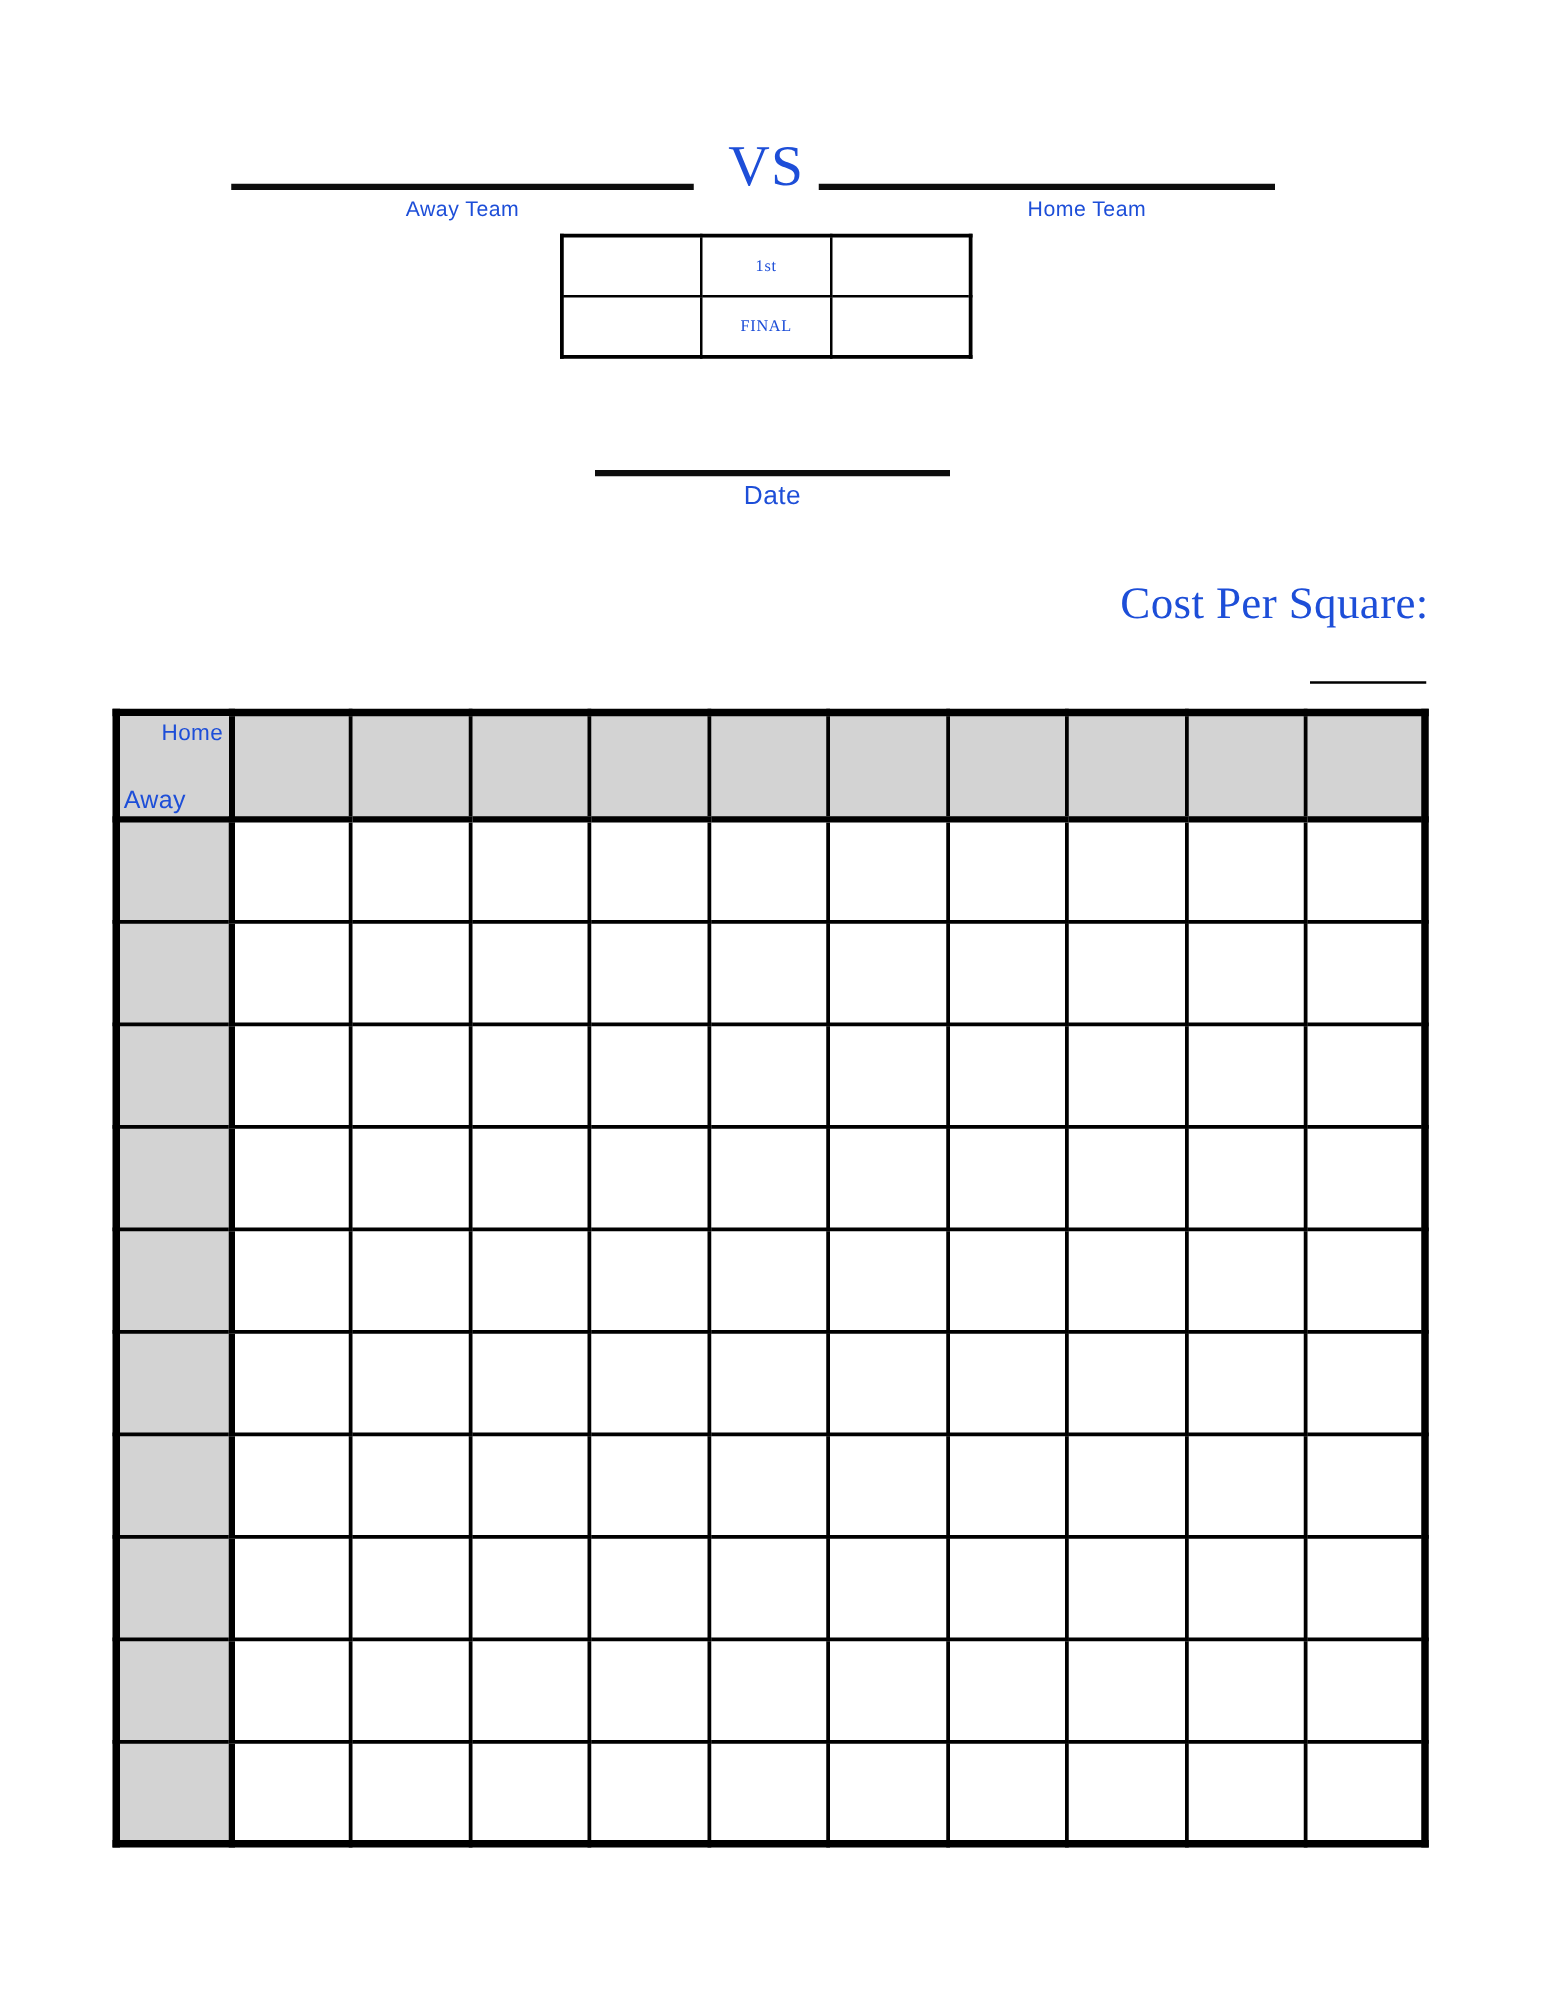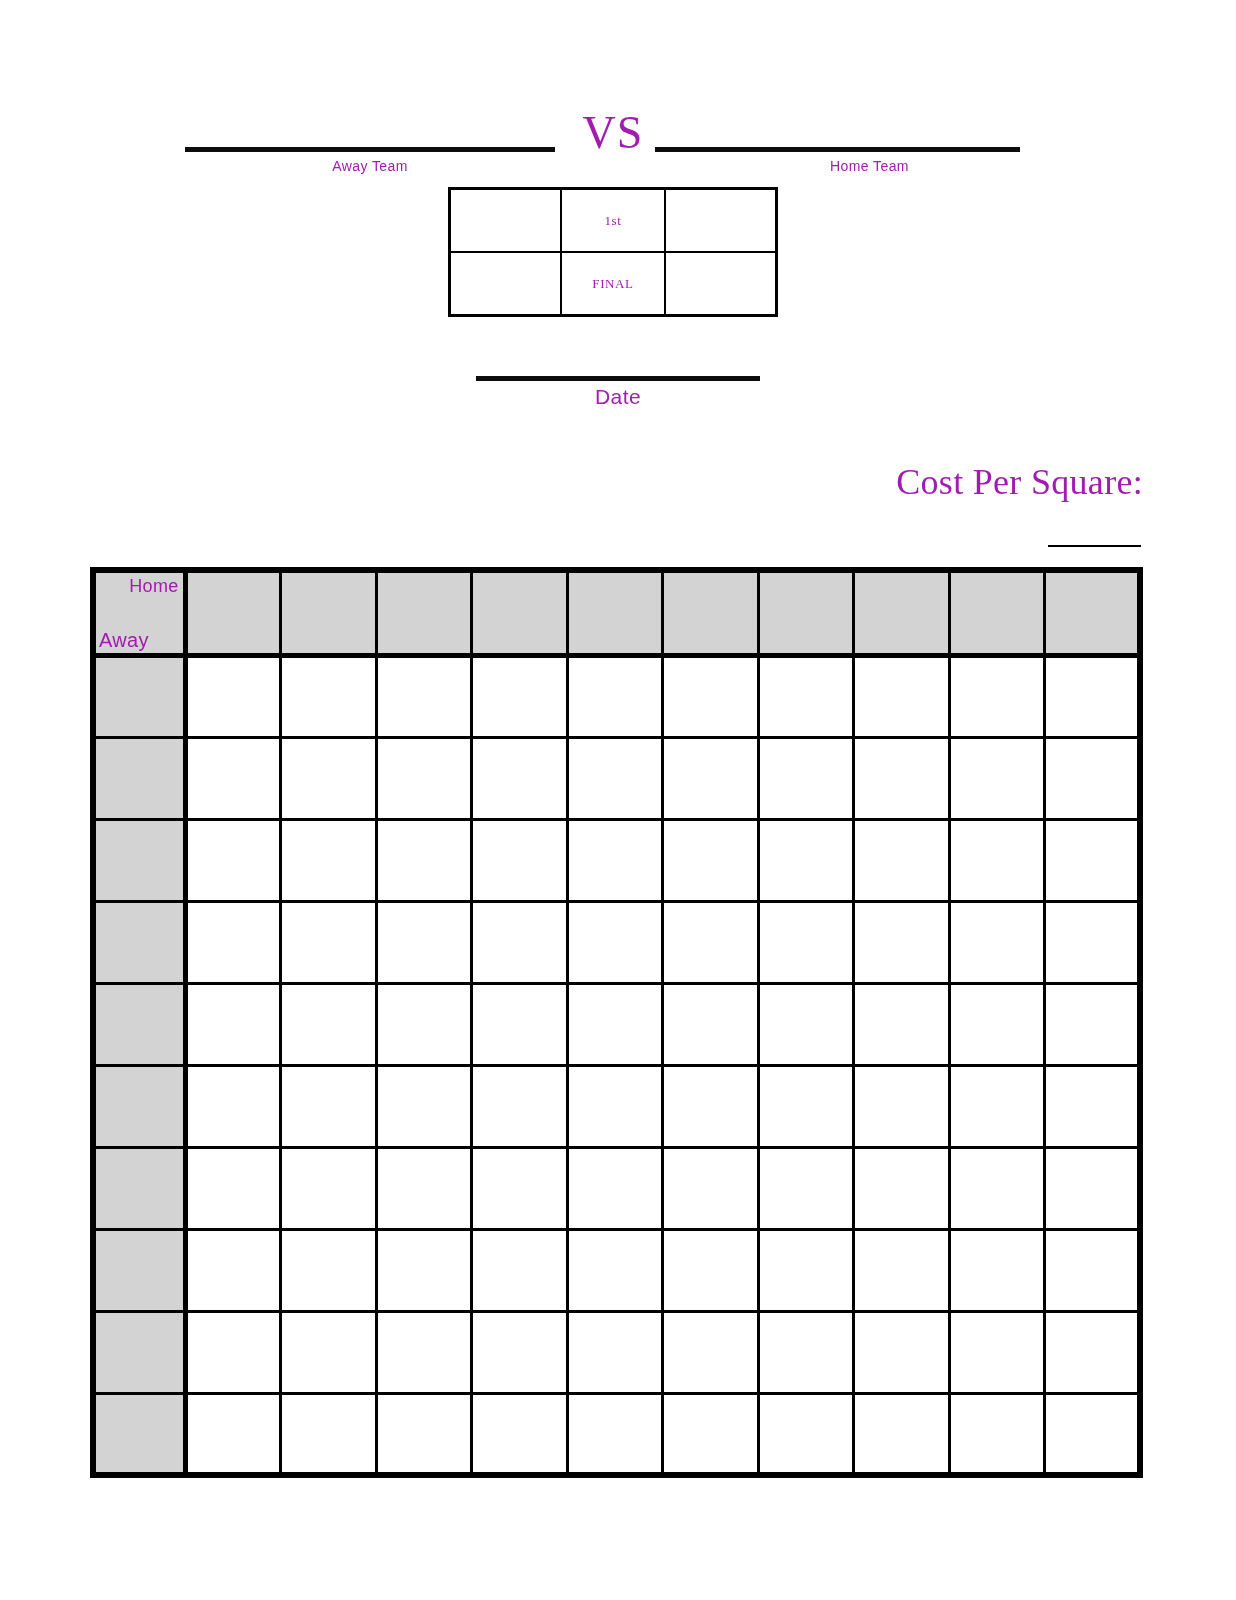--- a/index.html
+++ b/index.html
@@ -2,45 +2,45 @@
 <html><head>
 <meta charset="utf-8">
 <style>
   html, body { margin: 0; padding: 0; background: #ffffff; }
   .page {
     position: relative;
     width: 1236px;
     height: 1600px;
     background: #ffffff;
     font-family: "Liberation Sans", sans-serif;
-    color: #a21caf;
+    color: #1d4ed8;
     overflow: hidden;
   }
 
   
   .fill-line { position: absolute; background: #0d0d0d; }
   .line-away   { left: 185px;  top: 147px; width: 370px; height: 5px; }
   .line-home   { left: 655px;  top: 147px; width: 365px; height: 5px; }
   .vs {
     position: absolute; left: 558px; top: 106px; width: 110px;
     text-align: center;
     font-family: "Liberation Serif", serif;
     font-size: 46px; font-weight: 400; letter-spacing: 1px;
   }
   .team-label {
     position: absolute; top: 158px;
-    text-align: center; font-size: 14px; letter-spacing: 0.4px;
+    text-align: center; font-size: 17px; letter-spacing: 0.4px;
   }
   .team-label.away { left: 185px; width: 370px; }
   .team-label.home { left: 687px; width: 365px; }
 
   
   .score-table {
     position: absolute; left: 448px; top: 187px;
-    width: 330px; height: 130px;
+    width: 330px; height: 100px;
     border-collapse: collapse; table-layout: fixed;
     border: 3px solid #000;
   }
   .score-table td {
     border: 2px solid #000; padding: 0;
     text-align: center; vertical-align: middle;
     font-family: "Liberation Serif", serif;
     font-size: 13px; letter-spacing: 0.6px;
   }
   .score-table col.c-side { width: 34%; }

